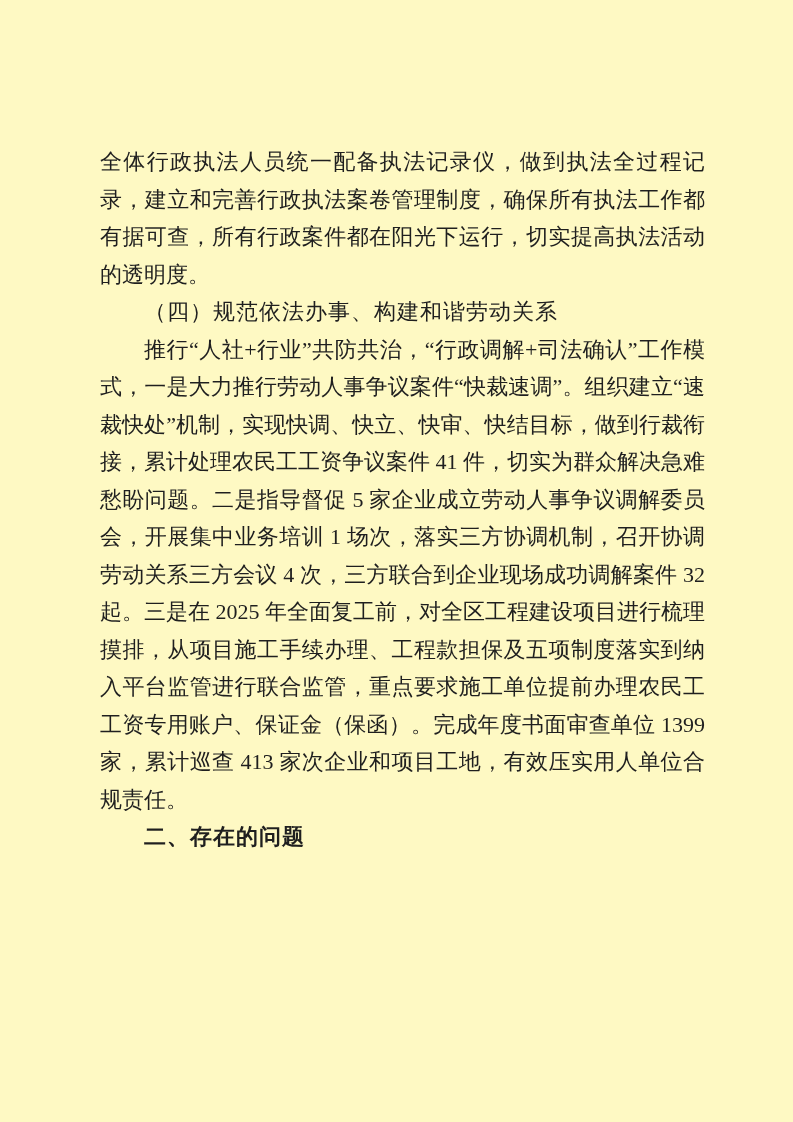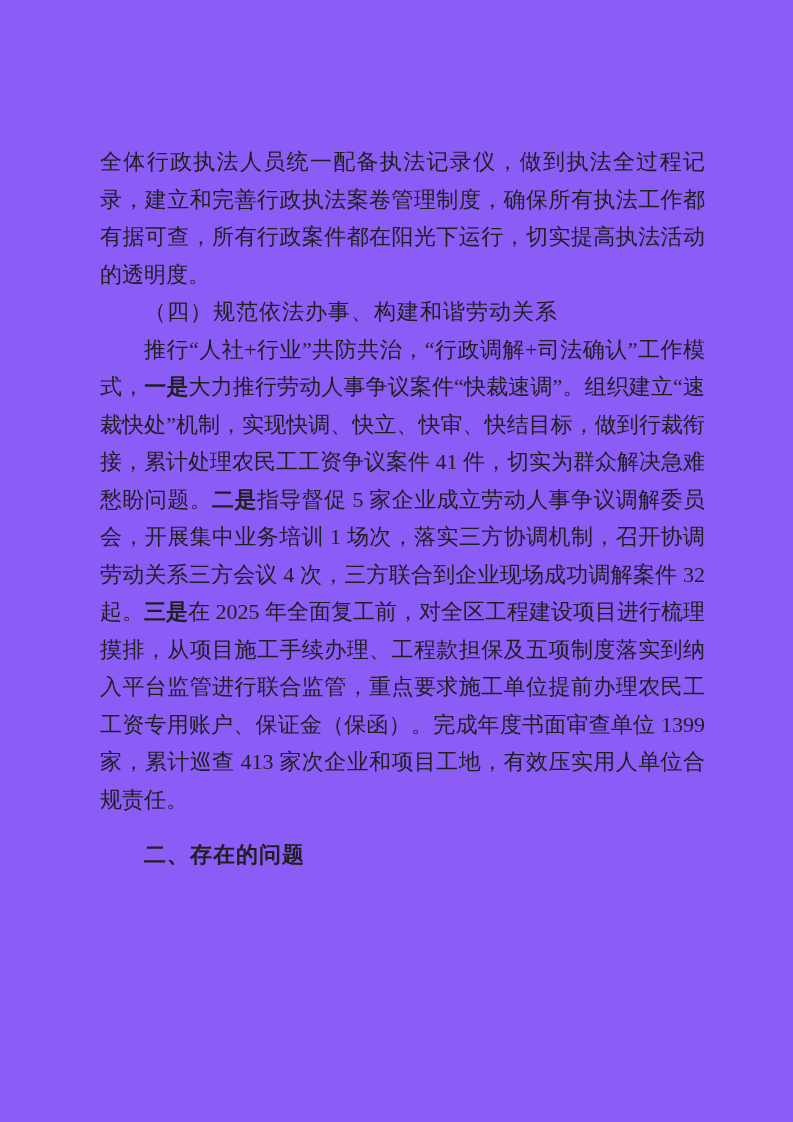--- a/index.html
+++ b/index.html
@@ -8,21 +8,21 @@
     width: 793px;
     height: 1122px;
     background: #ffffff;
     overflow: hidden;
   }
 
   .doc-page {
     position: relative;
     width: 793px;
     height: 1122px;
-    background: #8b5cf6;
+    background: #fef9c3;
     padding-left: 20px;
   }
 
   .doc-content {
     position: absolute;
     left: 100px;
     top: 143px;
     width: 605px;
     color: #1f1f1f;
     font-family: "Liberation Serif", "DejaVu Serif", serif;
@@ -44,25 +44,24 @@
   .para.heading-kai {
     font-weight: 500;
     letter-spacing: 1px;
   }
 
   
   .para.heading-hei {
     font-family: "Liberation Sans", "DejaVu Sans", sans-serif;
     font-weight: 700;
     letter-spacing: 1px;
-    margin-top: 18px;
   }
 
   .run-bold {
-    font-weight: 700;
+    font-weight: 400;
   }
 </style>
 </head>
 <body style="background: rgb(255, 255, 255);">
 
 <div class="doc-page">
   <div class="doc-content" id="doc-content" style="color: rgb(31, 31, 31);">
       <p class="para "><span class="run">全体行政执法人员统一配备执法记录仪，做到执法全过程记录，建立和完善行政执法案卷管理制度，确保所有执法工作都有据可查，所有行政案件都在阳光下运行，切实提高执法活动的透明度。</span></p>
       <p class="para heading-kai indent"><span class="run">（四）规范依法办事、构建和谐劳动关系</span></p>
       <p class="para  indent"><span class="run">推行“人社+行业”共防共治，“行政调解+司法确认”工作模式，</span><span class="run-bold">一是</span><span class="run">大力推行劳动人事争议案件“快裁速调”。组织建立“速裁快处”机制，实现快调、快立、快审、快结目标，做到行裁衔接，累计处理农民工工资争议案件 41 件，切实为群众解决急难愁盼问题。</span><span class="run-bold">二是</span><span class="run">指导督促 5 家企业成立劳动人事争议调解委员会，开展集中业务培训 1 场次，落实三方协调机制，召开协调劳动关系三方会议 4 次，三方联合到企业现场成功调解案件 32 起。</span><span class="run-bold">三是</span><span class="run">在 2025 年全面复工前，对全区工程建设项目进行梳理摸排，从项目施工手续办理、工程款担保及五项制度落实到纳入平台监管进行联合监管，重点要求施工单位提前办理农民工工资专用账户、保证金（保函）。完成年度书面审查单位 1399 家，累计巡查 413 家次企业和项目工地，有效压实用人单位合规责任。</span></p>

